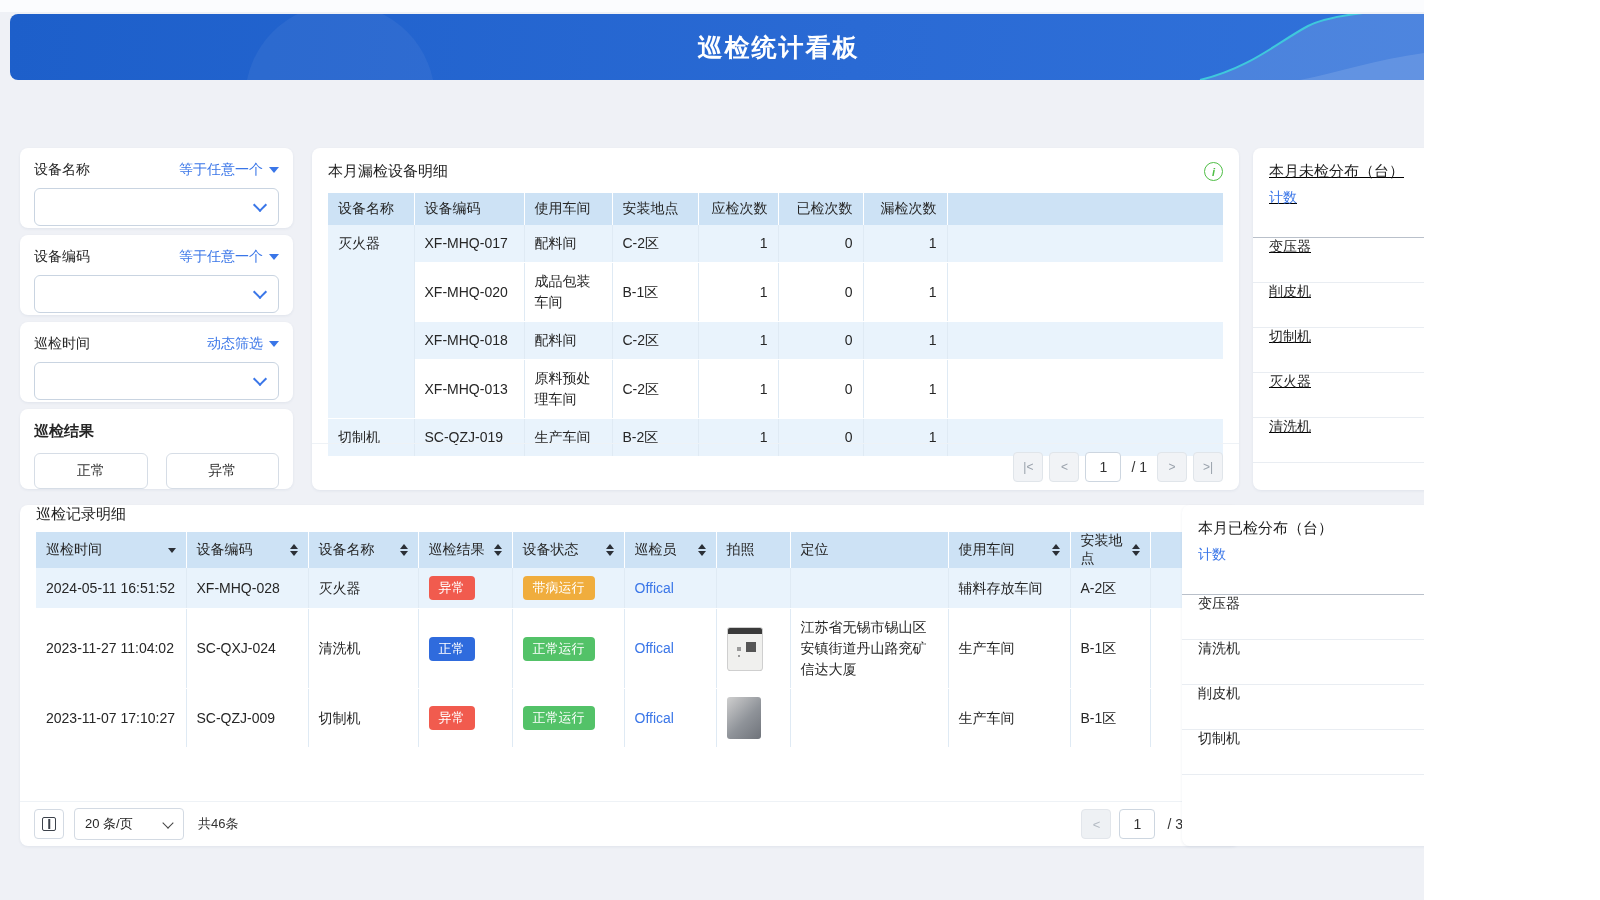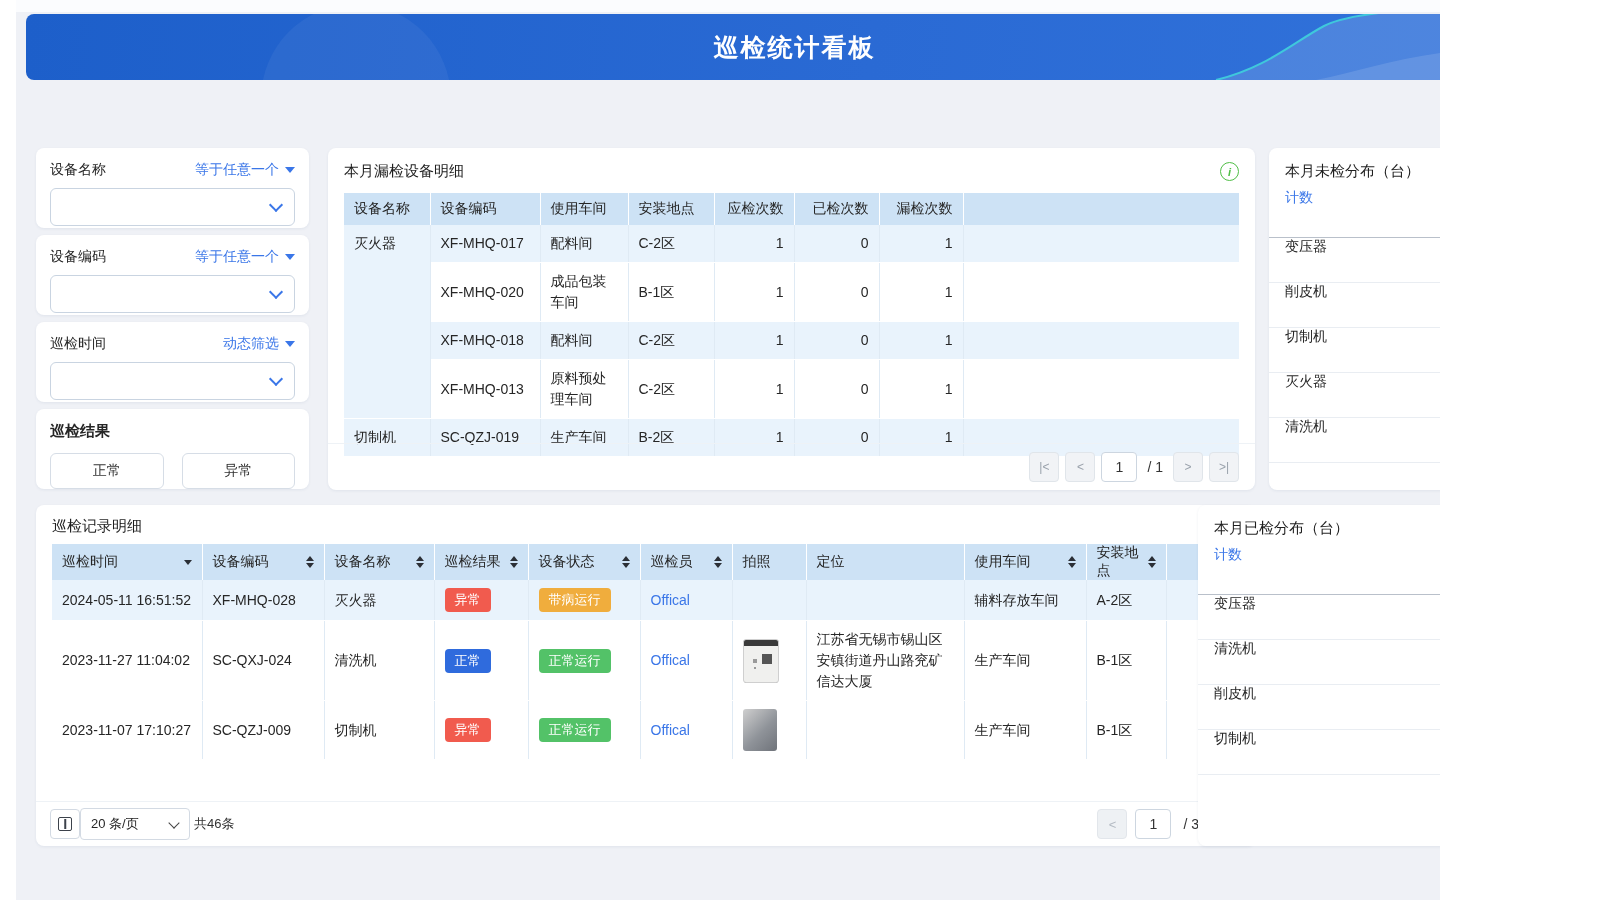--- a/index.html
+++ b/index.html
@@ -1,17 +1,17 @@
 <!DOCTYPE html>
 <html><head>
 <meta charset="utf-8">
 <style>
   html,body{margin:0;padding:0;}
   .page{position:relative;width:1424px;height:900px;background:#eff1f6;overflow:hidden;
-        font-family:"Liberation Sans","DejaVu Sans",sans-serif;margin-left:16px;-webkit-font-smoothing:antialiased;}
+        font-family:"Liberation Sans","DejaVu Sans",sans-serif;-webkit-font-smoothing:antialiased;}
   .topstrip{position:absolute;top:0;left:0;right:0;height:12px;background:#fbfcfe;}
   
   .banner{position:absolute;left:10px;top:14px;width:1537px;height:66px;border-radius:8px;overflow:hidden;
           background:linear-gradient(95deg,#1d5fca 0%,#2a6ad4 55%,#3273db 100%);}
   .banner-deco{position:absolute;top:0;left:0;width:100%;height:100%;}
   .banner-title{position:relative;z-index:2;text-align:center;line-height:66px;color:#fff;
                 font-size:25px;font-weight:700;letter-spacing:2px;}
   
   .tabbar{position:absolute;left:18px;top:104px;width:1521px;height:34px;background:#e9edf2;display:flex;}
   .tab{padding:0 26px;display:flex;align-items:center;font-size:14px;color:#333;cursor:pointer;box-sizing:border-box;}
@@ -52,52 +52,52 @@
   .info-icon{position:absolute;right:16px;top:14px;width:17px;height:17px;border:1.5px solid #4fbe46;border-radius:50%;
              color:#4fbe46;font-size:11px;font-style:italic;font-weight:700;display:flex;align-items:center;justify-content:center;cursor:pointer;}
   .card-footer{position:absolute;left:0;right:0;bottom:0;height:46px;border-top:1px solid #eef2f6;
                display:flex;align-items:center;justify-content:flex-end;gap:6px;padding:0 16px;}
   .pbtn{width:30px;height:30px;background:#f1f3f6;border:1px solid #e0e5ea;border-radius:4px;color:#99a1ab;
         font-size:12px;display:flex;align-items:center;justify-content:center;cursor:pointer;box-sizing:border-box;}
   .pinput{width:36px;height:30px;background:#fff;border:1px solid #cdd6e0;border-radius:4px;font-size:14px;color:#333;
           display:flex;align-items:center;justify-content:center;box-sizing:border-box;}
   .pof{font-size:14px;color:#333;margin:0 4px;}
   
-  .panel1{left:1253px;top:148px;width:296px;height:342px;}
+  .panel1{left:1253px;top:148px;width:296px;height:342px;text-decoration:underline;}
   .panel2{left:1182px;top:505px;width:296px;height:341px;}
   .panel-title{padding:14px 16px 8px;font-size:15px;color:#1f1f1f;font-weight:500;}
   .dist-row{height:44px;display:flex;align-items:flex-start;justify-content:space-between;
             padding:0 8px 0 16px;border-bottom:1px solid #e9edf2;}
   .dist-row.count{height:48px;border-bottom:1px solid #b9c0ca;}
   .dist-label{font-size:14px;color:#262626;}
   .dist-row.count .dist-label{color:#3a76e8;cursor:pointer;}
   .badge-orange{min-width:36px;height:36px;border-radius:50%;background:#ecb84a;color:#fff;font-size:12px;
                 display:flex;align-items:center;justify-content:center;}
   .badge-blue{min-width:27px;height:27px;border-radius:50%;background:#d9e8fb;color:#3a76e8;font-size:13px;
               display:flex;align-items:center;justify-content:center;}
   
-  .records-card{left:20px;top:505px;width:1219px;height:341px;padding:12px 16px 0;}
+  .records-card{left:20px;top:505px;width:1219px;height:341px;padding:0 16px 0;}
   .table-clip{height:258px;overflow:hidden;margin-top:8px;}
   .hcell{display:flex;align-items:center;}
   .sorticon{margin-left:auto;display:flex;flex-direction:column;gap:2px;padding-left:6px;}
   .tri-up{width:0;height:0;border-left:4px solid transparent;border-right:4px solid transparent;border-bottom:5px solid #2b2f36;}
   .tri-dn{width:0;height:0;border-left:4px solid transparent;border-right:4px solid transparent;border-top:5px solid #2b2f36;}
   .badge{display:inline-block;padding:3px 10px;border-radius:4px;color:#fff;font-size:13px;line-height:18px;}
   .link{color:#3a76e8;cursor:pointer;}
   .photo{width:34px;height:42px;border-radius:3px;position:relative;}
   .photo-label-photo{background:linear-gradient(180deg,#3a3a3a 0 14%,#f0f0ee 14% 100%);border:1px solid #cfcfcf;}
   .photo-label-photo::after{content:'';position:absolute;right:6px;top:14px;width:10px;height:10px;background:#555;
        box-shadow:-12px 2px 0 -3px #9a9a9a,-12px 9px 0 -4px #9a9a9a;}
   .photo-extinguisher-photo{background:#f6f6f6;border:1px solid #e2e2e2;}
   .photo-extinguisher-photo::before{content:'';position:absolute;left:10px;top:9px;width:13px;height:28px;background:#e03328;border-radius:3px;}
   .photo-extinguisher-photo::after{content:'';position:absolute;left:14px;top:2px;width:5px;height:8px;background:#b02a22;}
   .photo-machine-photo{background:linear-gradient(135deg,#cfcfcf,#8f9399 55%,#6f737a);}
   .records-footer{position:absolute;left:0;right:0;bottom:0;height:44px;border-top:1px solid #eef2f6;
                   display:flex;align-items:center;justify-content:space-between;padding:0 14px;}
-  .rf-left{display:flex;align-items:center;}
+  .rf-left{display:flex;align-items:center;gap:10px;}
   .colbtn{width:30px;height:30px;border:1px solid #d3dae3;border-radius:4px;background:#fff;
           display:flex;align-items:center;justify-content:center;cursor:pointer;box-sizing:border-box;}
   .colglyph{width:12px;height:12px;border:1.5px solid #3c424b;border-radius:2px;position:relative;}
   .colglyph::after{content:'';position:absolute;left:50%;top:1px;bottom:1px;width:1.5px;background:#3c424b;transform:translateX(-50%);}
   .psize{width:110px;height:32px;border:1px solid #d3dae3;border-radius:4px;background:#fff;position:relative;
          display:flex;align-items:center;padding:0 10px;font-size:13px;color:#262626;box-sizing:border-box;cursor:pointer;}
   .chev-dark{position:absolute;right:11px;top:10px;width:7px;height:7px;
              border-right:1.6px solid #444;border-bottom:1.6px solid #444;transform:rotate(45deg);}
   .rf-total{font-size:13px;color:#333;margin-left:4px;}
   .rf-right{display:flex;align-items:center;gap:8px;}

